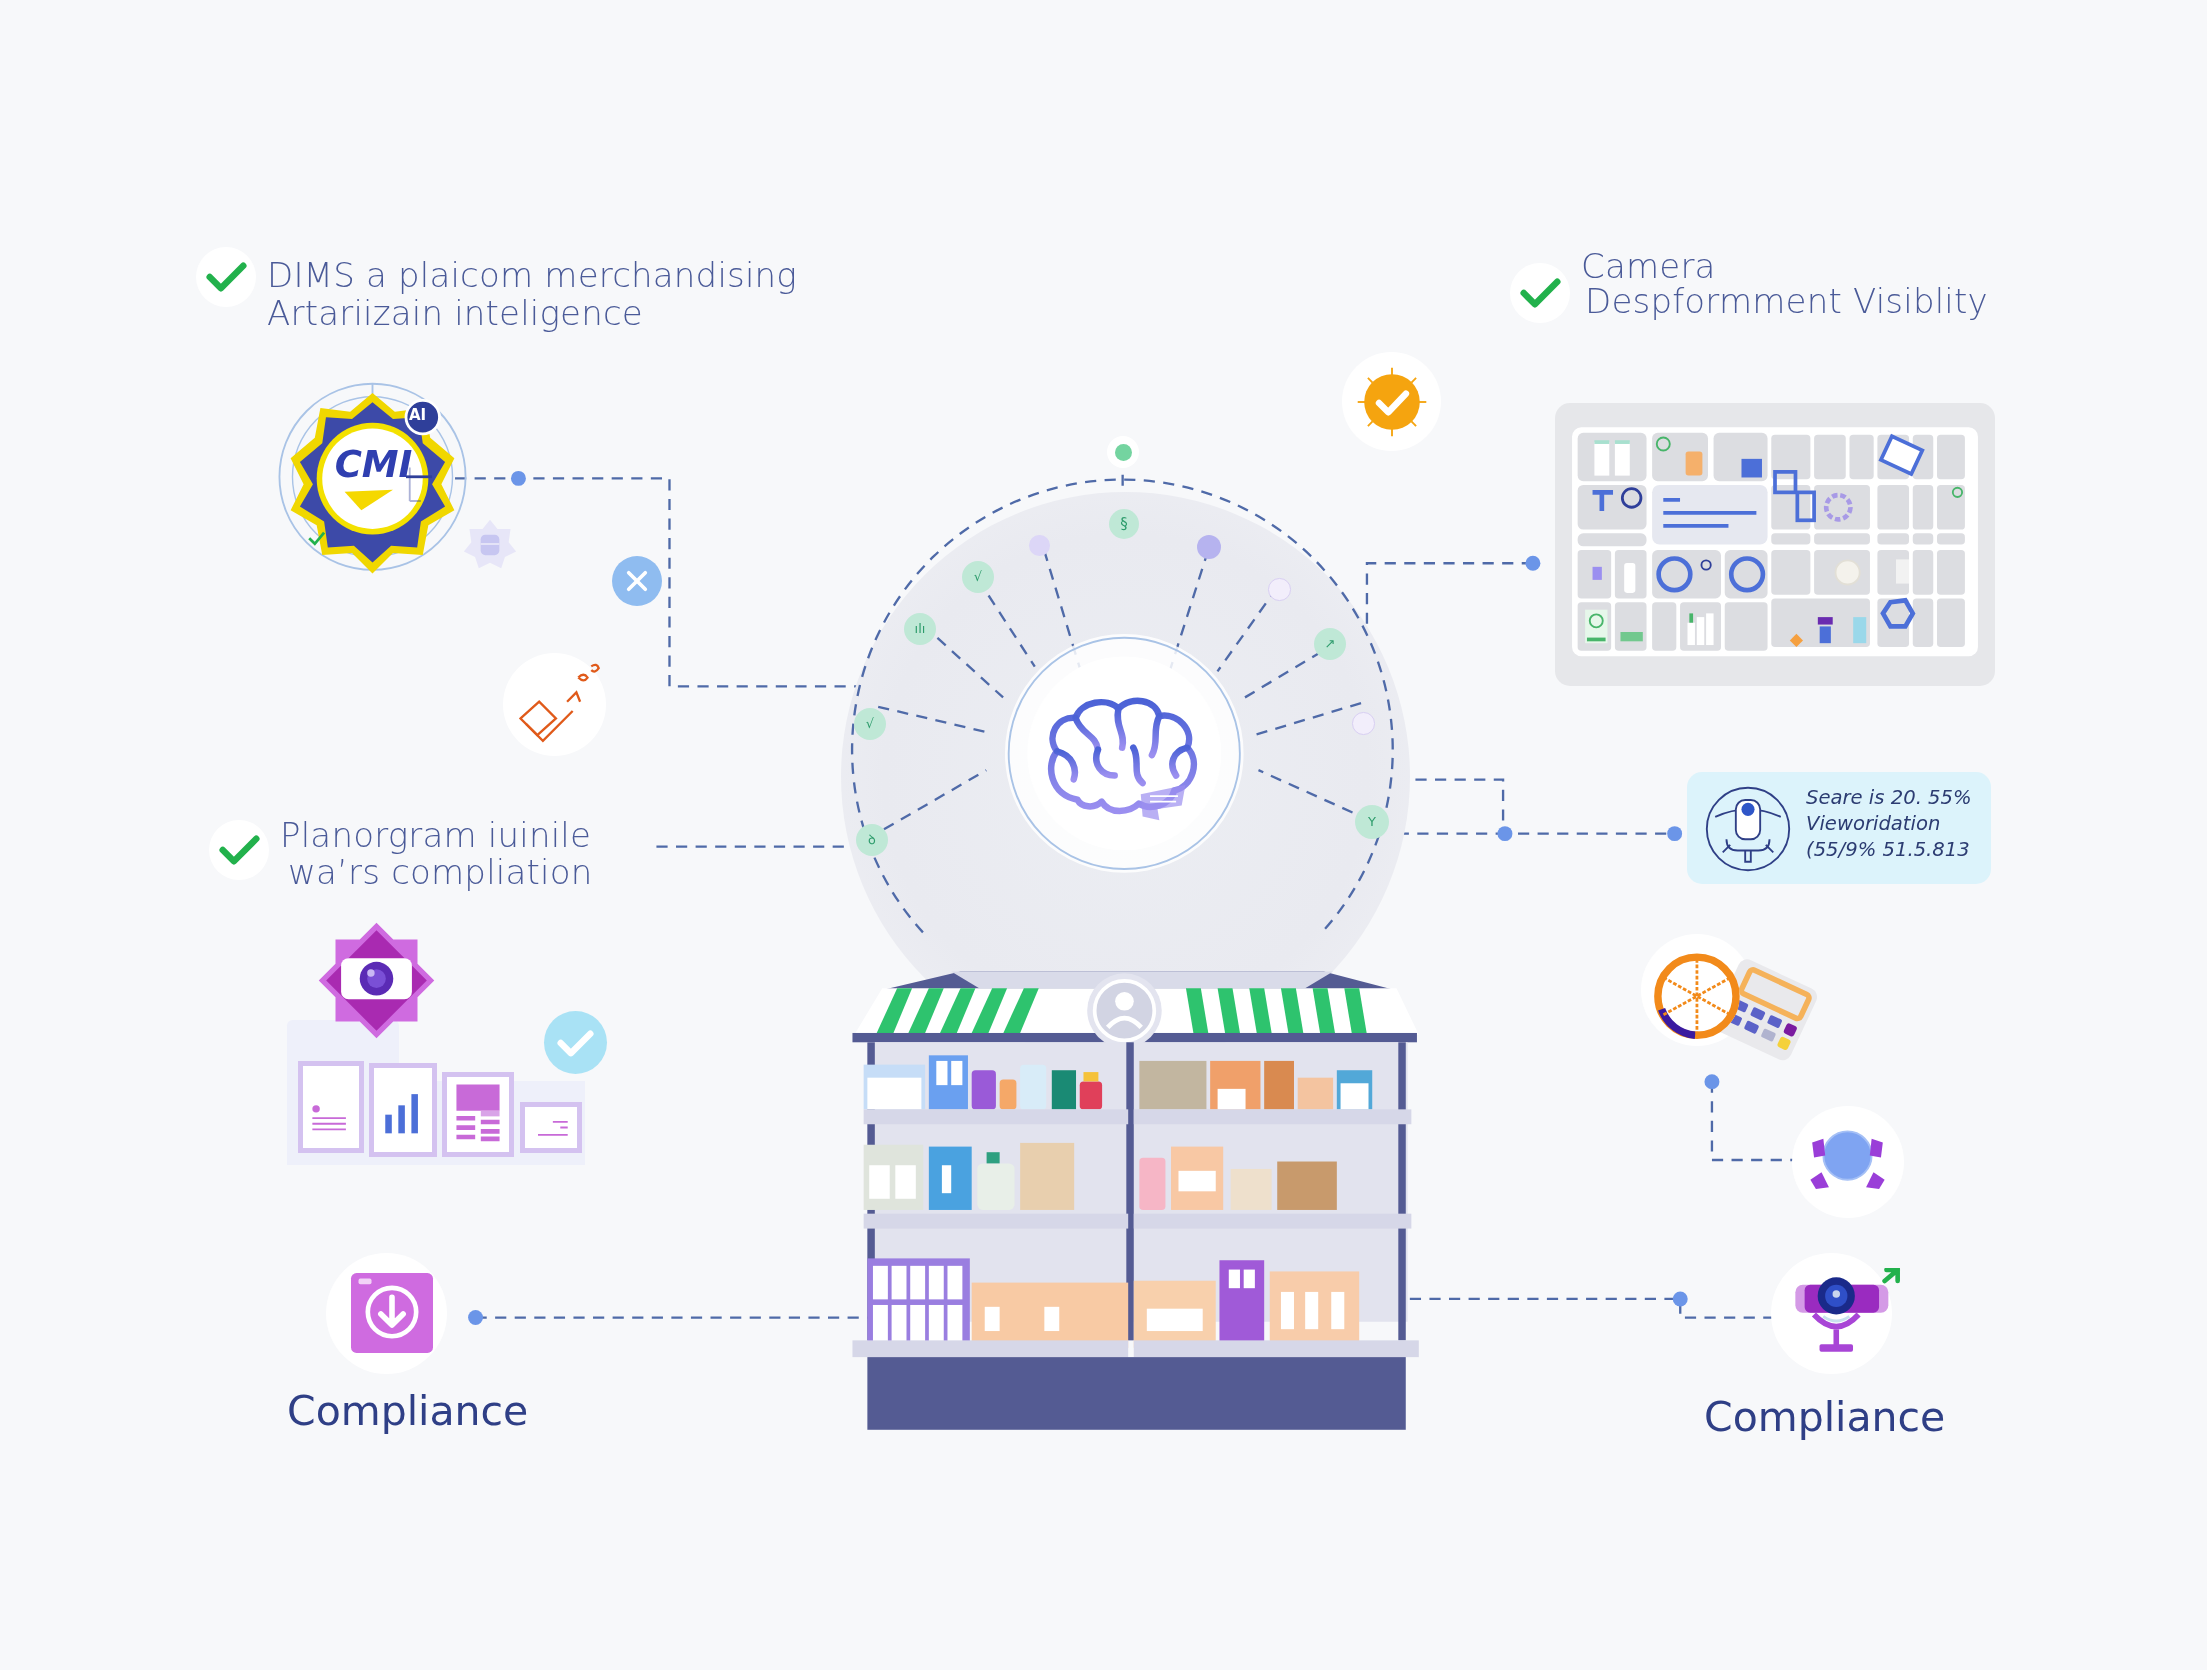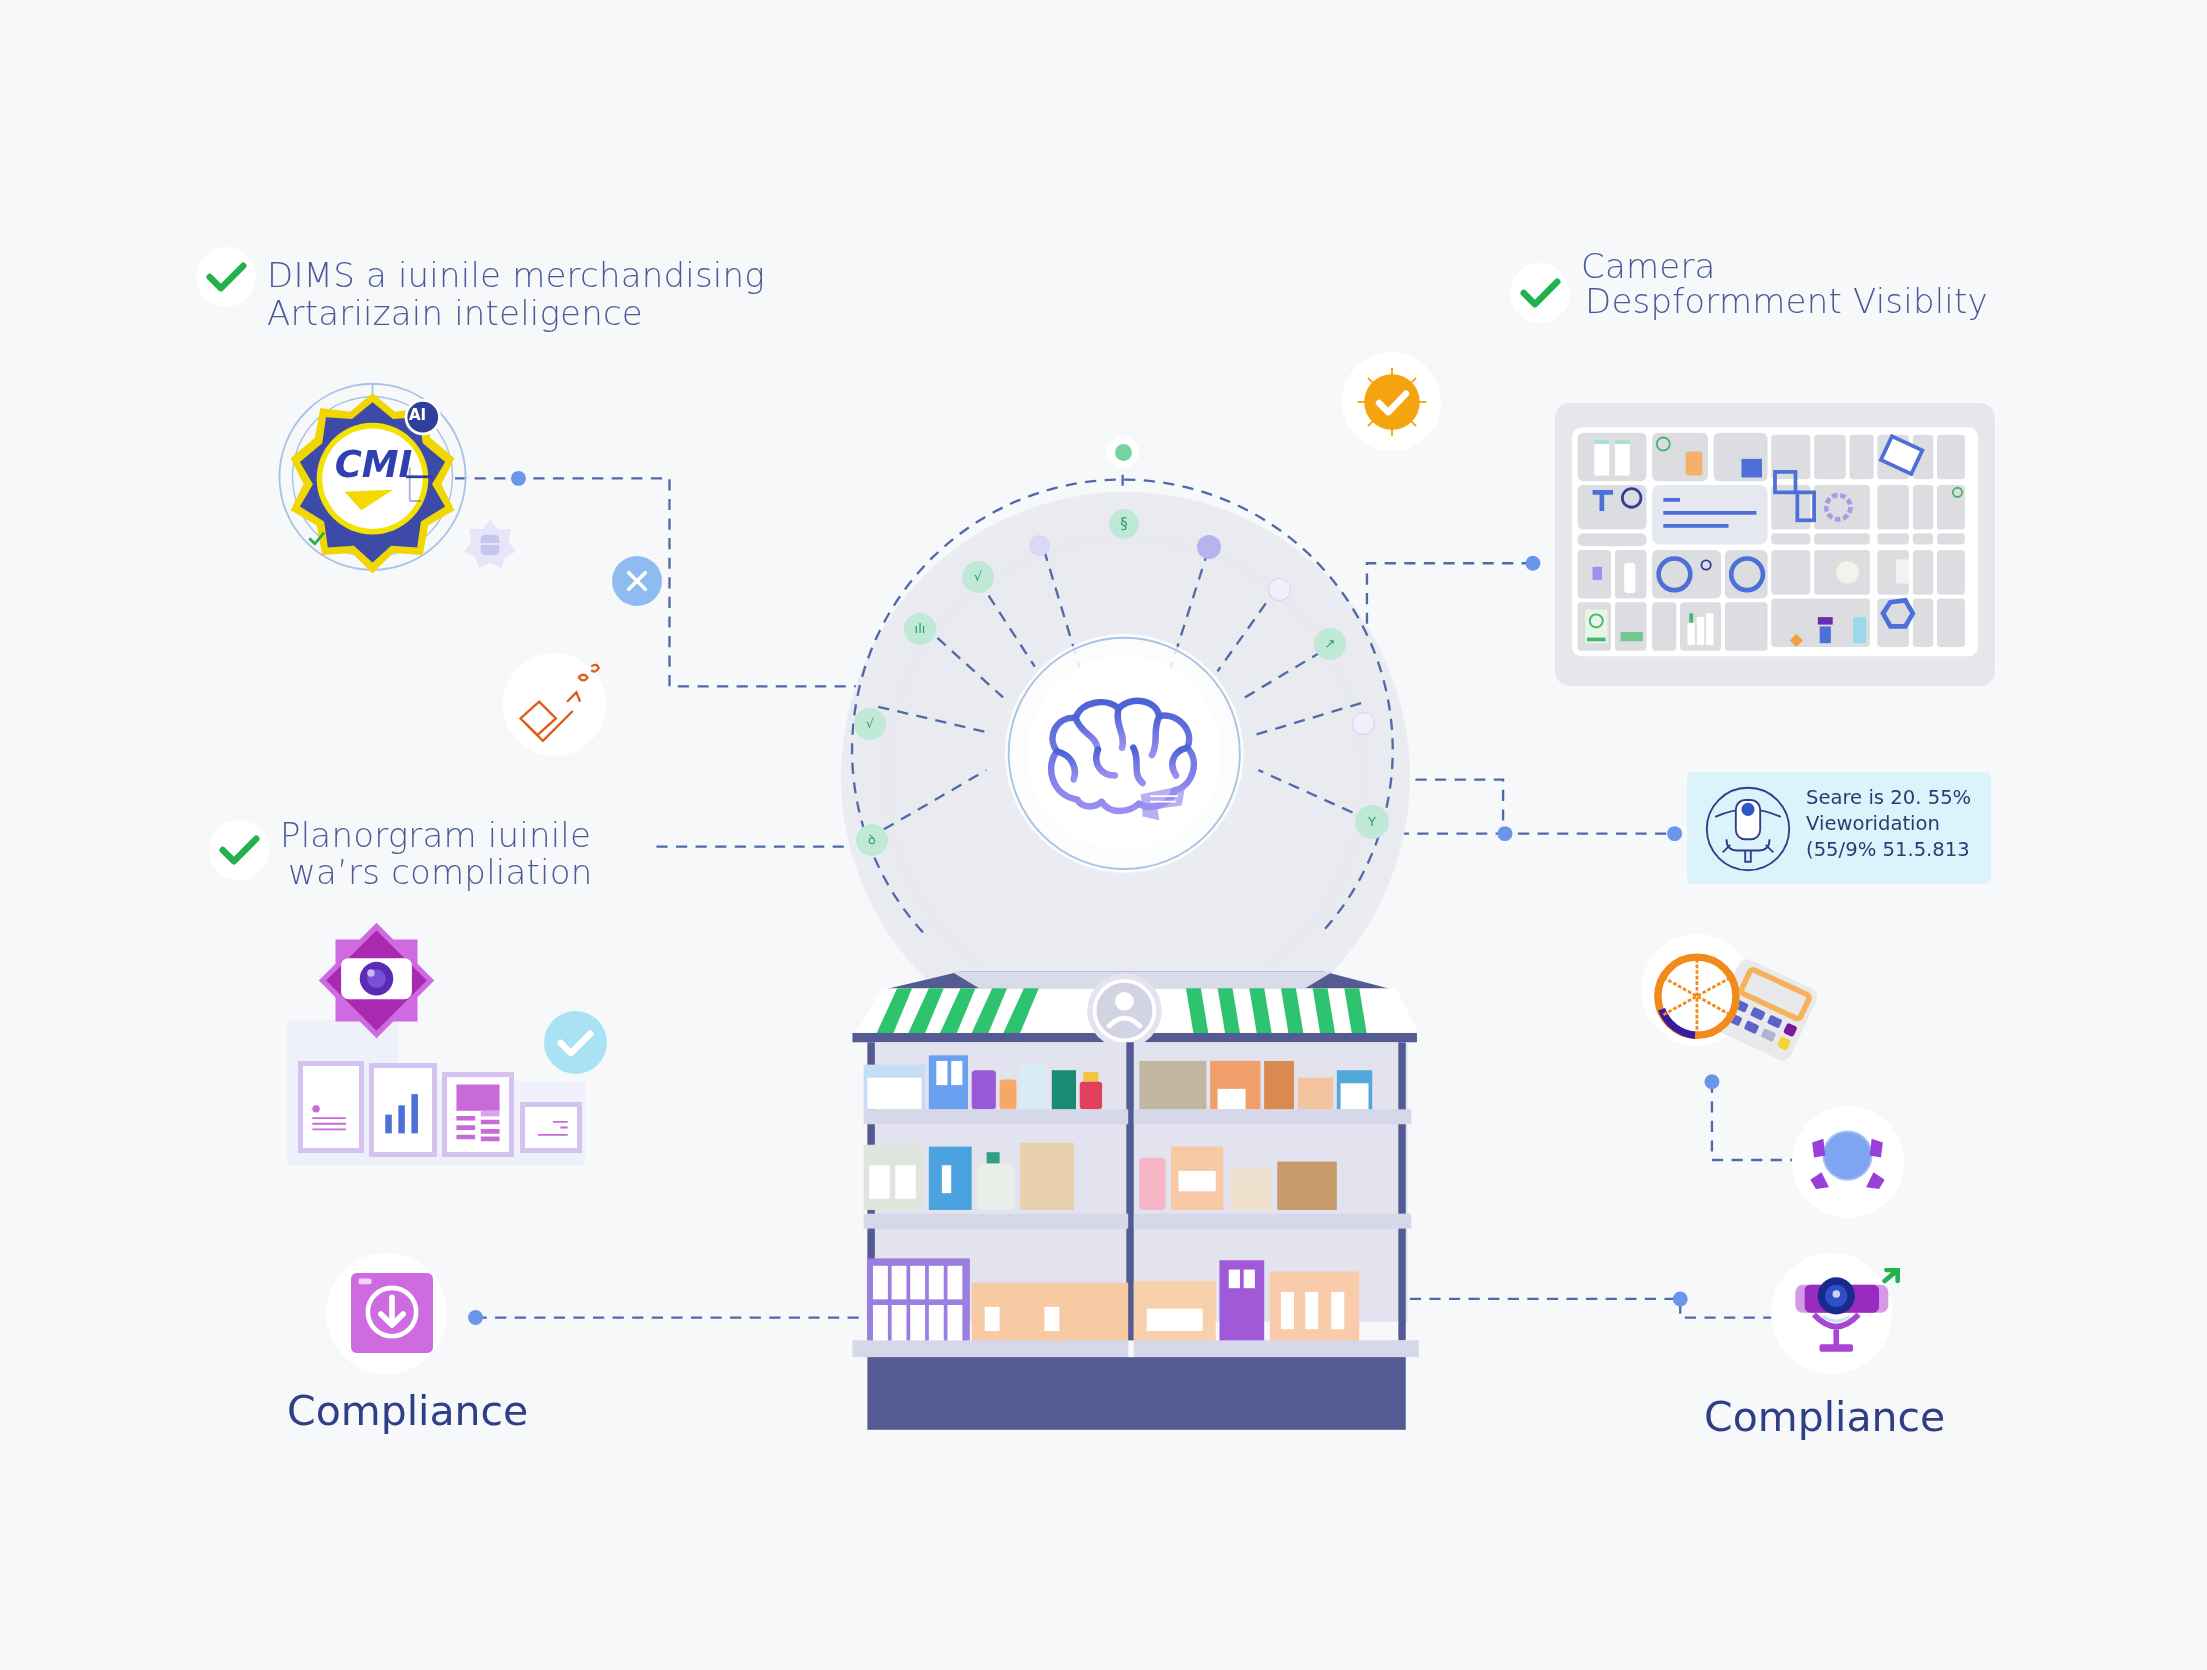--- a/index.html
+++ b/index.html
@@ -16,21 +16,21 @@
   }
   .check-wrap {
     position:absolute; width:60px; height:60px; border-radius:50%;
     background:#ffffff; display:flex; align-items:center; justify-content:center;
   }
   .halo { position:absolute; border-radius:50%; background:#ffffff; }
   .big-label { position:absolute; font-size:41px; color:#2f3f86; white-space:nowrap; font-weight:400; }
   svg { display:block; }
   .stat-card {
     position:absolute; left:1687px; top:772px; width:304px; height:112px;
-    background:#dcf3fb; border-radius:5px;
+    background:#dcf3fb; border-radius:15px;font-style:italic;
   }
   .stat-text { position:absolute; left:119px; top:13px; font-size:19.6px; line-height:26px; color:#2c3c72; white-space:nowrap; }
   .plan-panel {
     position:absolute; left:1555px; top:403px; width:440px; height:283px;
     background:#e6e7ea; border-radius:15px;
   }
 </style>
 </head>
 <body>
 
@@ -64,21 +64,21 @@
     <circle cx="1802" cy="1393" r="8"></circle>
     <circle cx="1836" cy="1160" r="8"></circle>
   </g>
 </svg>
 
 <div class="check-wrap" style="left:196px;top:247px">
   <svg width="41" height="34" viewBox="0 0 44 36">
     <path d="M4 18 L16 30 L40 6" stroke="#22b14c" stroke-width="7" fill="none" stroke-linecap="round" stroke-linejoin="round"></path>
   </svg>
 </div>
-<div class="label" style="left:267px;top:257px">DIMS a iuinile merchandising</div>
+<div class="label" style="left:267px;top:257px">DIMS a plaicom merchandising</div>
 <div class="label" style="left:267px;top:295px">Artariizain inteligence</div>
 
 <div class="check-wrap" style="left:1510px;top:263px">
   <svg width="41" height="34" viewBox="0 0 44 36">
     <path d="M4 18 L16 30 L40 6" stroke="#22b14c" stroke-width="7" fill="none" stroke-linecap="round" stroke-linejoin="round"></path>
   </svg>
 </div>
 <div class="label" style="left:1581px;top:248px">Camera</div>
 <div class="label" style="left:1585px;top:283px">Despformment Visiblity</div>
 

